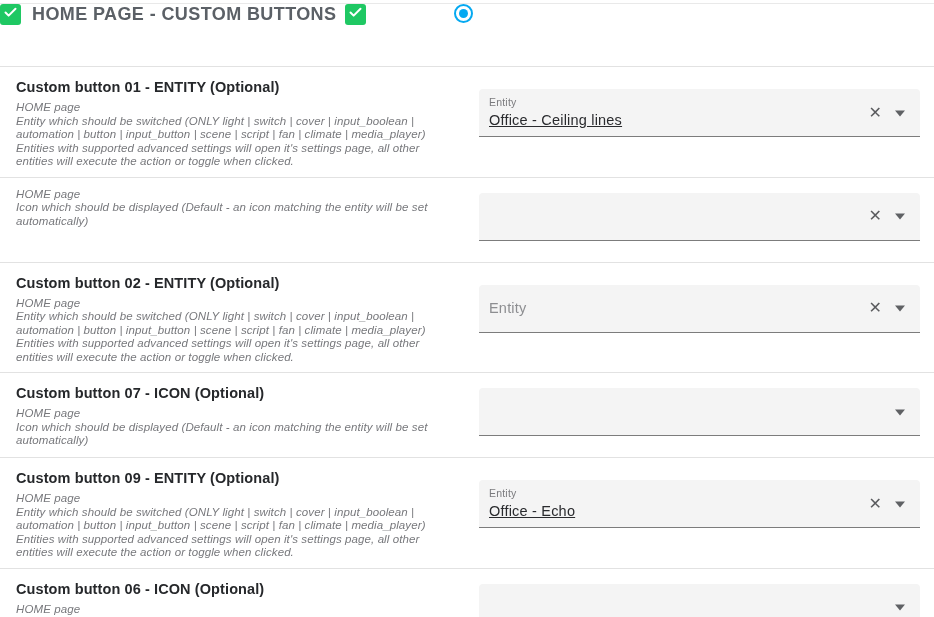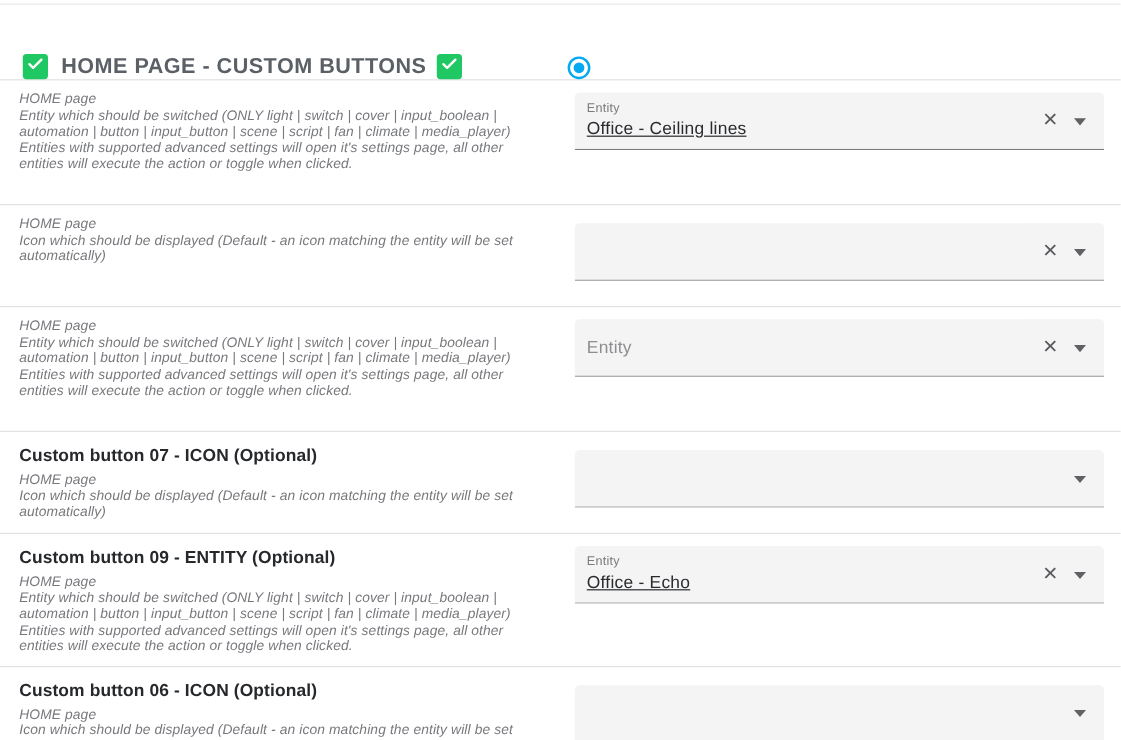--- a/index.html
+++ b/index.html
@@ -1,21 +1,21 @@
 <!DOCTYPE html>
 <html><head>
 <meta charset="utf-8">
 <style>
   * { margin:0; padding:0; box-sizing:border-box; }
   html,body { width:934px; height:617px; overflow:hidden; background:#ffffff;
               font-family:"Liberation Sans", sans-serif; }
   .top-line { height:1px; background:#e9e9e9; margin:3px 0 0 0; }
 
   
-  .header { display:flex; align-items:flex-end; height:62px; padding-left:19px; }
+  .header { display:flex; align-items:flex-start; height:62px; }
   .checkbox { width:21px; height:21px; background:#1fc863; border-radius:3px;
               display:flex; align-items:center; justify-content:center; cursor:pointer; flex:0 0 auto; }
   .checkbox svg { width:15px; height:15px; }
   .page-title { font-size:18px; font-weight:bold; color:#5b6066; letter-spacing:.4px;
                 margin:0 9px 0 11px; white-space:nowrap; }
   .radio { width:19px; height:19px; border:2px solid #05a9f1; border-radius:50%;
            margin-left:88px; display:flex; align-items:center; justify-content:center; cursor:pointer; }
   .radio .dot { width:9px; height:9px; border-radius:50%; background:#05a9f1; }
 
   
@@ -26,21 +26,21 @@
   .right { flex:1; padding-left:17px; }
   h3.setting-heading { font-size:14.5px; font-weight:bold; color:#26282b;
                        letter-spacing:.1px; margin:2px 0 6px 0; }
   p.desc { font-size:11.5px; font-style:italic; color:#77787c; line-height:13.5px;
            letter-spacing:.1px; }
 
   
   .field { position:relative; height:48px; background:#f4f4f4;
            border-bottom:1px solid #7c7c7c; border-radius:4px 4px 0 0;
            display:flex; align-items:center; padding:0 70px 0 10px; cursor:pointer; }
-  .row-entity .field { margin-top:0; }
+  .row-entity .field { margin-top:12px; }
   .row-icon   .field { margin-top:5px; }
   .f-label { position:absolute; top:7px; left:10px; font-size:10.5px; color:#7b7b7e;
              letter-spacing:.2px; }
   .f-value { font-size:14.5px; color:#2a2b2e; letter-spacing:.2px; white-space:nowrap; }
   .has-label .f-value { padding-top:15px;text-decoration:underline; }
   .f-placeholder { font-size:14.5px; color:#8d8e91; letter-spacing:.2px; }
   .clear { position:absolute; right:38px; top:50%; transform:translateY(-50%);
            font-size:16px; color:#5a5b5e; line-height:1; cursor:pointer; }
   .caret { position:absolute; right:15px; top:50%; transform:translateY(-40%);
            width:0; height:0; border-left:5px solid transparent;
@@ -67,20 +67,21 @@
         </svg>
     </span>
   </span>
   <span class="radio">
     <span class="dot"></span>
   </span>
 </div>
 
 <section class="row row-entity">
   <div class="left">
+    <h3 class="setting-heading">Custom button 01 - ENTITY (Optional)</h3>
     <p class="desc">HOME page</p>
     <p class="desc">Entity which should be switched (ONLY light | switch | cover | input_boolean | automation | button | input_button | scene | script | fan | climate | media_player)</p>
     <p class="desc">Entities with supported advanced settings will open it's settings page, all other entities will execute the action or toggle when clicked.</p>
   </div>
   <div class="right">
     <div class="field has-label">
       <span class="f-label">Entity</span>
       <span class="f-value">Office - Ceiling lines</span>
       <span class="f-placeholder"></span>
       <span class="clear">✕</span>
@@ -100,20 +101,21 @@
       <span class="f-value"></span>
       <span class="f-placeholder"></span>
       <span class="clear">✕</span>
       <span class="caret"></span>
     </div>
   </div>
 </section>
 
 <section class="row row-entity">
   <div class="left">
+    <h3 class="setting-heading">Custom button 02 - ENTITY (Optional)</h3>
     <p class="desc">HOME page</p>
     <p class="desc">Entity which should be switched (ONLY light | switch | cover | input_boolean | automation | button | input_button | scene | script | fan | climate | media_player)</p>
     <p class="desc">Entities with supported advanced settings will open it's settings page, all other entities will execute the action or toggle when clicked.</p>
   </div>
   <div class="right">
     <div class="field">
       <span class="f-label"></span>
       <span class="f-value"></span>
       <span class="f-placeholder">Entity</span>
       <span class="clear">✕</span>

